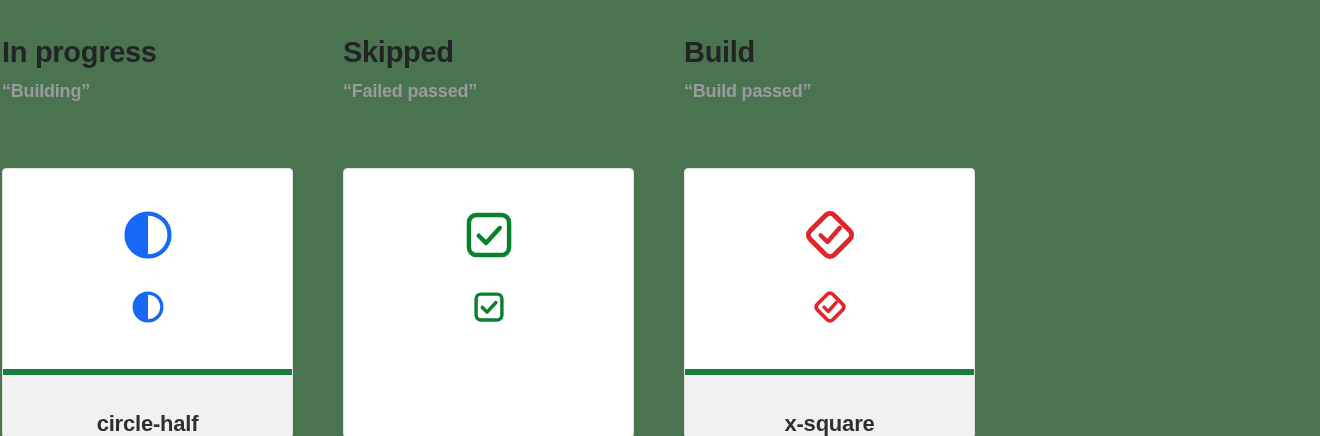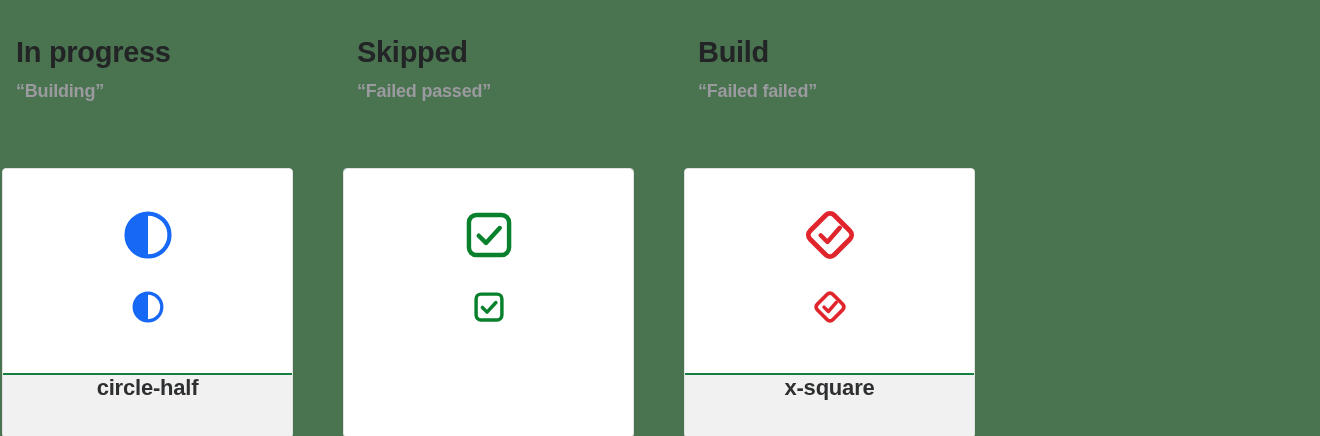--- a/index.html
+++ b/index.html
@@ -26,21 +26,21 @@
     height: 436px;
   }
   .col-0 { left: 2px; }
   .col-1 { left: 343px; }
   .col-2 { left: 684px; }
   .col-3 { left: 1026px; }
 
   .col-head {
     position: absolute;
     top: 0;
-    left: 14px;
+    left: 0;
     right: 0;
     padding-top: 34px;
   }
   .col-title {
     font-size: 29px;
     font-weight: bold;
     color: #222426;
     letter-spacing: -0.3px;
     line-height: 36px;
     white-space: nowrap;
@@ -85,23 +85,23 @@
   }
   .icon-small {
     width: 36px;
     height: 36px;
     display: block;
     margin-top: 26px;
   }
   .card-foot {
     flex: 0 0 62px;
     background: #f1f1f1;
-    border-top: 2px solid #15803d;
+    border-top: 6px solid #15803d;
     display: flex;
-    align-items: flex-start;
+    align-items: flex-end;
     justify-content: center;
   }
   .card-foot-label {
     font-size: 22px;
     font-weight: bold;
     color: #2d2f31;
     letter-spacing: -0.2px;
     white-space: nowrap;
   }
 </style>
@@ -147,21 +147,21 @@
           <rect x="3.4" y="3.4" width="17.2" height="17.2" rx="3.2" ry="3.2" fill="none" stroke="#09802b" stroke-width="2.3"></rect>
           <path d="M7.6 12.3 L10.7 15.4 L16.6 9.0" fill="none" stroke="#09802b" stroke-width="2.3" stroke-linecap="round" stroke-linejoin="round"></path>
         </svg>
       </div>
     </div>
   </div>
 
   <div class="column col-2">
     <div class="col-head">
       <div class="col-title">Build</div>
-      <div class="col-sub">“Failed failed”</div>
+      <div class="col-sub">“Build passed”</div>
     </div>
     <div class="card">
       <div class="card-body">
         <svg class="icon-big" viewBox="0 0 24 24">
           <g transform="rotate(45 12 12)">
             <rect x="4.7" y="4.7" width="14.6" height="14.6" rx="2.6" ry="2.6" fill="none" stroke="#e0262c" stroke-width="2.1"></rect>
           </g>
           <path d="M8.0 12.1 L10.9 15.0 L16.2 8.9" fill="none" stroke="#e0262c" stroke-width="1.9" stroke-linecap="round" stroke-linejoin="round"></path>
         </svg>
         <svg class="icon-small" viewBox="0 0 24 24">

